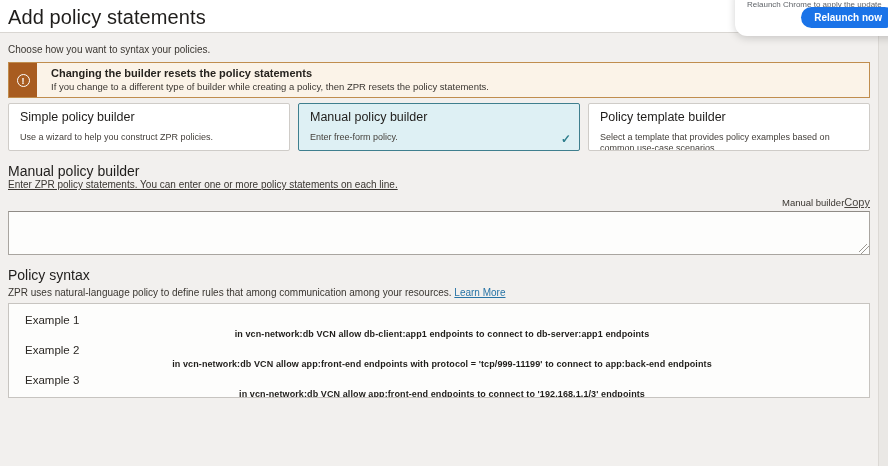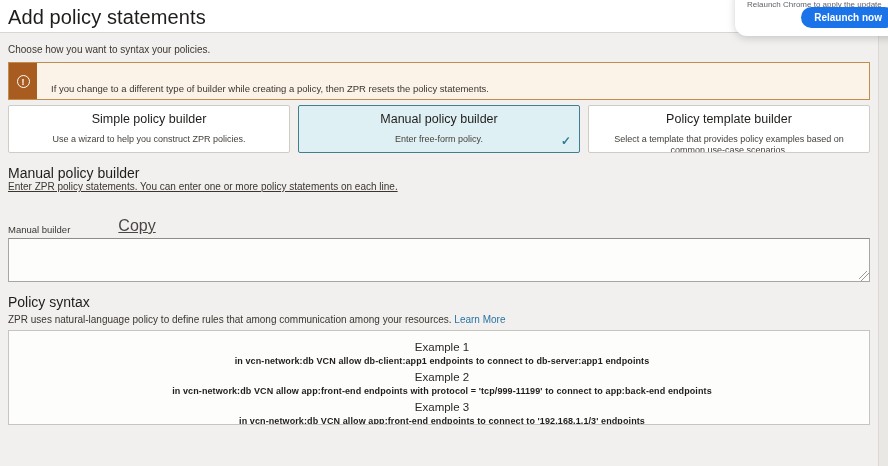--- a/index.html
+++ b/index.html
@@ -95,29 +95,28 @@
     border-radius:50%;
     color:#ffffff;
     font-size:9px;
     font-weight:700;
     line-height:13px;
     text-align:center;
     display:block;
   }
   .warning-body { padding:4px 10px 5px 14px; }
   .warning-title { font-size:11px; font-weight:700; color:#26231f; }
-  .warning-desc { font-size:9.5px; color:#3a3631; margin-top:16px; }
+  .warning-desc { font-size:9.5px; color:#3a3631; margin-top:2px; }
 
   
   .builder-cards {
     display:grid;
     grid-template-columns:1fr 1fr 1fr;
     gap:8px;
     margin-top:5px;
-    text-align:center;
   }
   .builder-card {
     position:relative;
     background:#ffffff;
     border:1px solid #cfccc8;
     border-radius:2px;
     height:48px;
     padding:6px 11px;
     cursor:pointer;
     overflow:hidden;
@@ -139,28 +138,27 @@
   
   .section-heading {
     font-size:14px;
     color:#1f1d1b;
     font-weight:500;
     margin-top:12px;
   }
   .section-desc { font-size:10px; color:#3a3631; margin-top:0;text-decoration:underline; }
   .field-row {
     display:flex;
-    justify-content:flex-start;
+    justify-content:flex-end;
     align-items:flex-end;
-    margin-top:25px;
-    gap:48px;
+    margin-top:6px;
   }
   .field-label { font-size:9.5px; color:#3a3631; }
   .copy-link {
-    font-size:16px;
+    font-size:11px;
     color:#4a4641;
     text-decoration:underline;
     cursor:pointer;
   }
   .manual-textarea {
     display:block;
     width:100%;
     height:44px;
     margin-top:3px;
     border:1px solid #a9a5a0;
@@ -173,31 +171,32 @@
     font-size:10px;
     color:#3a3631;
     padding:4px 6px;
     outline:none;
   }
 
   
   .syntax-desc { font-size:10px; color:#3a3631; margin-top:4px; }
   .learn-more-link {
     color:#2874a6;
+    text-decoration:underline;
     cursor:pointer;
   }
   .examples-box {
     margin-top:5px;
     background:#fdfdfc;
     border:1px solid #c7c4c0;
     height:95px;
     padding:9px 10px 6px 16px;
     overflow:hidden;
   }
-  .example-label { font-size:11.5px; color:#2b2824; margin-top:1px;text-align:center; }
+  .example-label { font-size:11.5px; color:#2b2824; margin-top:1px; }
   .example-statement {
     font-size:9px;
     font-weight:700;
     color:#1f1d1a;
     margin:3px 0 5px 0;
     letter-spacing:0.1px;
     text-align:center;
   }
 </style>
 </head>
@@ -216,20 +215,21 @@
 
 <div class="main">
 
   <div class="intro-line">Choose how you want to syntax your policies.</div>
 
   <div class="warning-banner">
     <div class="warning-strip">
       <span class="warning-circle">!</span>
     </div>
     <div class="warning-body">
+      <div class="warning-title">Changing the builder resets the policy statements</div>
       <div class="warning-desc">If you change to a different type of builder while creating a policy, then ZPR resets the policy statements.</div>
     </div>
   </div>
 
   <div class="builder-cards">
     <div class="builder-card">
       <div class="card-title">Simple policy builder</div>
       <div class="card-desc">Use a wizard to help you construct ZPR policies.</div>
     </div>
     <div class="builder-card selected">

